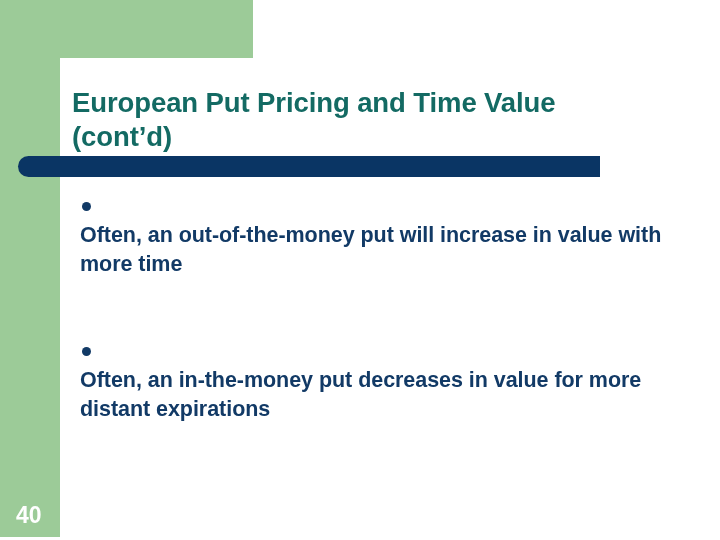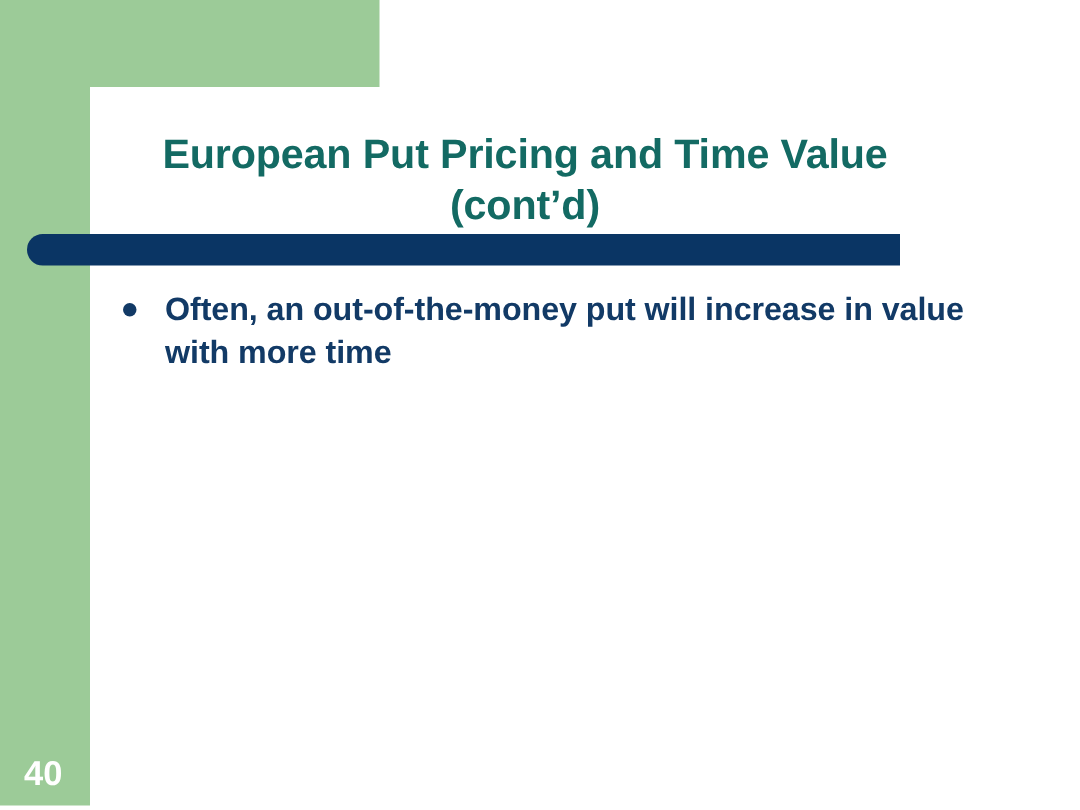--- a/index.html
+++ b/index.html
@@ -54,42 +54,42 @@
     width: 582px;
     height: 21px;
     background: #0a3564;
     border-top-left-radius: 11px;
     border-bottom-left-radius: 11px;
   }
 
   
   .slide-title {
     position: absolute;
-    left: 60px;
+    left: 72px;
     top: 68px;
     width: 580px;
     color: #136a63;
     font-size: 27.5px;
     font-weight: bold;
     line-height: 34px;
     letter-spacing: -0.1px;
-    text-align: center;
   }
 
   
   .body-list {
     position: absolute;
     left: 80px;
     top: 192px;
     width: 590px;
   }
   .bullet-row {
     display: flex;
     align-items: flex-start;
     margin-bottom: 58px;
+    flex-direction: column;
   }
   .bullet-marker {
     flex: 0 0 auto;
     width: 30px;
     color: #123a66;
     font-size: 22px;
     line-height: 29px;
     text-align: left;
     padding-left: 2px;
     box-sizing: border-box;
@@ -137,18 +137,22 @@
 
   <div class="navy-bar"></div>
 
   <div class="body-list">
 
     <div class="bullet-row">
       <div class="bullet-marker"><span class="dot"></span></div>
       <div class="bullet-text">Often, an out-of-the-money put will increase in value with more time</div>
     </div>
 
+    <div class="bullet-row">
+      <div class="bullet-marker"><span class="dot"></span></div>
+      <div class="bullet-text">Often, an in-the-money put decreases in value for more distant expirations</div>
+    </div>
 
   </div>
 
   <div class="slide-number">40</div>
 
 </div>
 
 </body></html>

